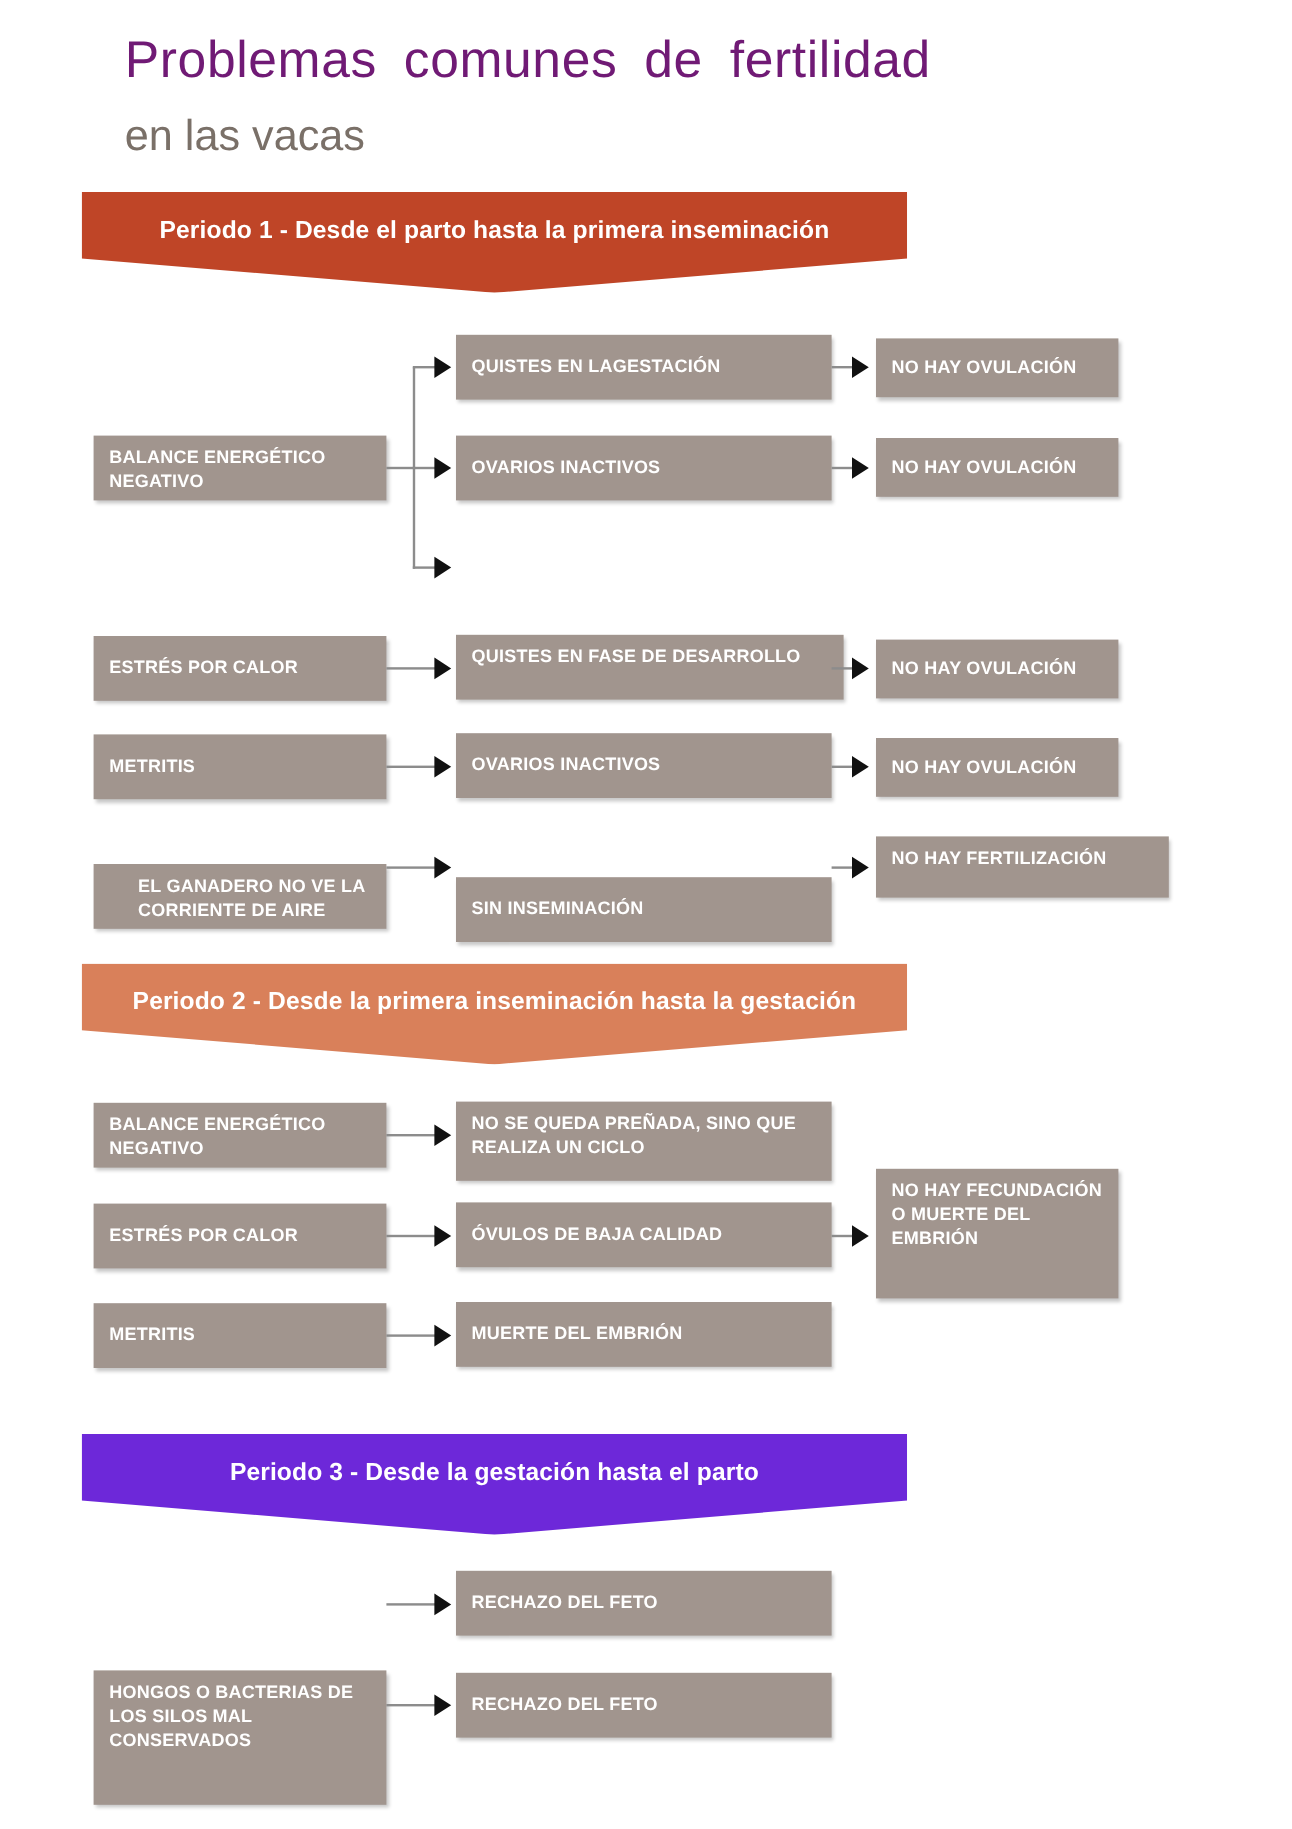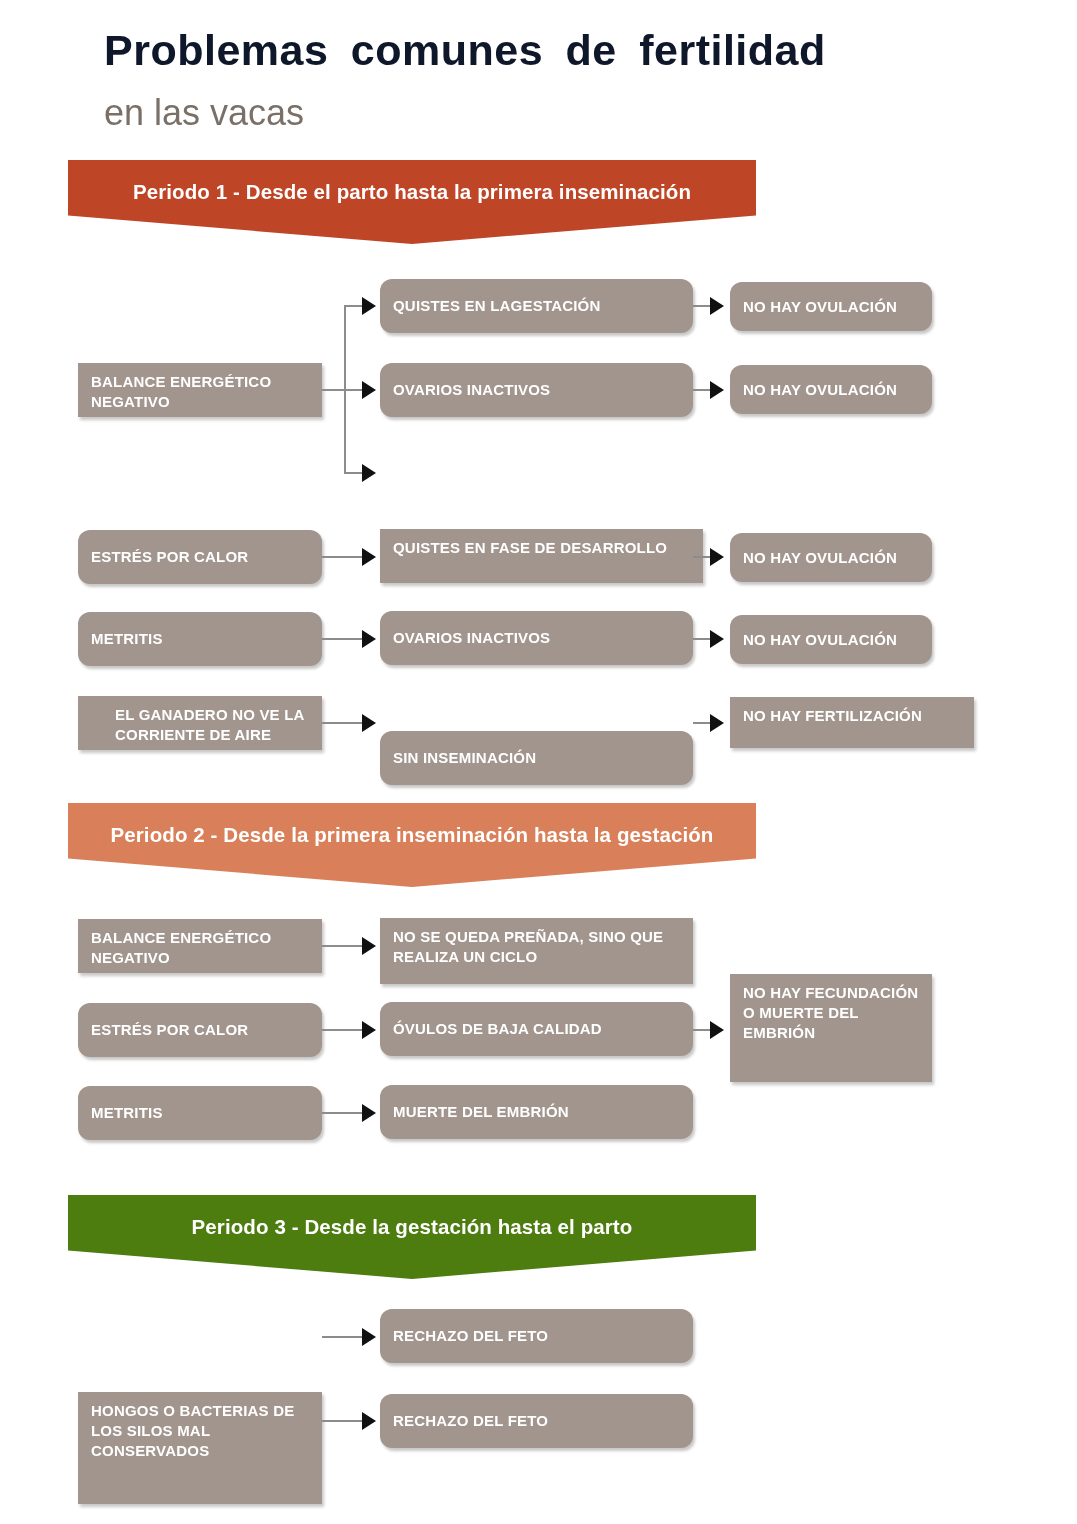--- a/index.html
+++ b/index.html
@@ -7,21 +7,21 @@
     width: 1077px; height: 1524px;
     background: #ffffff;
     font-family: "Liberation Sans", sans-serif;
     overflow: hidden;
   }
   #page { position: relative; width: 1077px; height: 1524px; }
 
   
   .title-main {
     position: absolute; left: 104px; top: 26px;
-    font-size: 43px; font-weight: bold; color: #0f172a;
+    font-size: 43px; font-weight: normal; color: #701a75;
     letter-spacing: 0.5px; word-spacing: 10px; white-space: nowrap; text-align: center;
   }
   .title-sub {
     position: absolute; left: 104px; top: 92px;
     font-size: 36px; font-weight: normal; color: #7a7068;
     white-space: nowrap;
   }
 
   
   .banner {
@@ -41,21 +41,21 @@
     position: absolute;
     background: #a1958e;
     box-shadow: 2px 3px 3px rgba(0,0,0,0.22);
     color: #ffffff;
     font-size: 15px; font-weight: bold;
     line-height: 1.32;
     padding: 9px 13px 8px 13px;
     letter-spacing: 0.2px;
     display: flex; flex-direction: column;
   }
-  .box.v-center { justify-content: center; padding-top: 8px; padding-bottom: 8px; border-radius: 12px; }
+  .box.v-center { justify-content: center; padding-top: 8px; padding-bottom: 8px; }
   .box.v-top { justify-content: flex-start; }
 
   
   .conn { position: absolute; background: #8c8c8c; }
   .conn-h { height: 2px; }
   .conn-v { width: 2px; }
   .arrowhead {
     position: absolute; width: 0; height: 0;
     border-top: 9px solid transparent;
     border-bottom: 9px solid transparent;
@@ -105,21 +105,21 @@
   <div class="box v-center" style="left:730px; top:533px; width:202px; height:49px;">NO HAY OVULACIÓN</div>
 
   <div class="box v-center" style="left:78px; top:612px; width:244px; height:54px;">METRITIS</div>
   <div class="conn conn-h" style="left:322px; top:638px; width:42px;"></div>
   <div class="arrowhead" style="left:362px; top:630px;"></div>
   <div class="box v-center" style="left:380px; top:611px; width:313px; height:54px;">OVARIOS INACTIVOS</div>
   <div class="conn conn-h" style="left:693px; top:638px; width:26px;"></div>
   <div class="arrowhead" style="left:710px; top:630px;"></div>
   <div class="box v-center" style="left:730px; top:615px; width:202px; height:49px;">NO HAY OVULACIÓN</div>
 
-  <div class="box v-top" style="left:78px; top:696px; width:244px; height:54px;padding-left:37px;">EL GANADERO NO VE LA CORRIENTE DE AIRE</div>
+  <div class="box v-top" style="left:78px; top:720px; width:244px; height:54px;padding-left:37px;">EL GANADERO NO VE LA CORRIENTE DE AIRE</div>
   <div class="conn conn-h" style="left:322px; top:722px; width:42px;"></div>
   <div class="arrowhead" style="left:362px; top:714px;"></div>
   <div class="box v-center" style="left:380px; top:695px; width:313px; height:54px;margin-top:36px;">SIN INSEMINACIÓN</div>
   <div class="conn conn-h" style="left:693px; top:722px; width:26px;"></div>
   <div class="arrowhead" style="left:710px; top:714px;"></div>
   <div class="box v-top" style="left:730px; top:697px; width:244px; height:51px;">NO HAY FERTILIZACIÓN</div>
 
   <div class="banner" style="top:803px; background:#d9805a;">
     <span class="banner-label">Periodo 2 - Desde la primera inseminación hasta la gestación</span>
   </div>
@@ -135,21 +135,21 @@
   <div class="box v-center" style="left:380px; top:1002px; width:313px; height:54px;">ÓVULOS DE BAJA CALIDAD</div>
   <div class="conn conn-h" style="left:693px; top:1029px; width:26px;"></div>
   <div class="arrowhead" style="left:710px; top:1021px;"></div>
   <div class="box v-top" style="left:730px; top:974px; width:202px; height:108px;">NO HAY FECUNDACIÓN O MUERTE DEL EMBRIÓN</div>
 
   <div class="box v-center" style="left:78px; top:1086px; width:244px; height:54px;">METRITIS</div>
   <div class="conn conn-h" style="left:322px; top:1112px; width:42px;"></div>
   <div class="arrowhead" style="left:362px; top:1104px;"></div>
   <div class="box v-center" style="left:380px; top:1085px; width:313px; height:54px;">MUERTE DEL EMBRIÓN</div>
 
-  <div class="banner" style="top:1195px; background:#4d7c0f;">
+  <div class="banner" style="top:1195px; background:#6d28d9;">
     <span class="banner-label">Periodo 3 - Desde la gestación hasta el parto</span>
   </div>
 
   <div class="conn conn-h" style="left:322px; top:1336px; width:42px;"></div>
   <div class="arrowhead" style="left:362px; top:1328px;"></div>
   <div class="box v-center" style="left:380px; top:1309px; width:313px; height:54px;">RECHAZO DEL FETO</div>
 
   <div class="box v-top" style="left:78px; top:1392px; width:244px; height:112px;">HONGOS O BACTERIAS DE LOS SILOS MAL CONSERVADOS</div>
   <div class="conn conn-h" style="left:322px; top:1420px; width:42px;"></div>
   <div class="arrowhead" style="left:362px; top:1412px;"></div>

